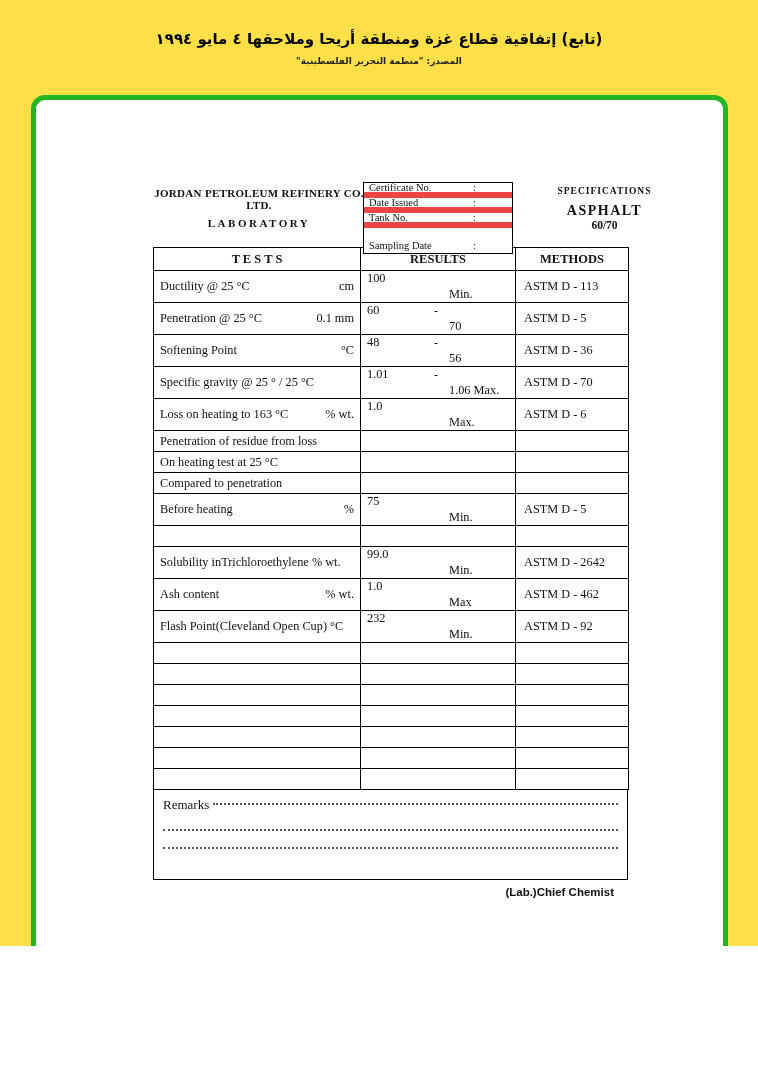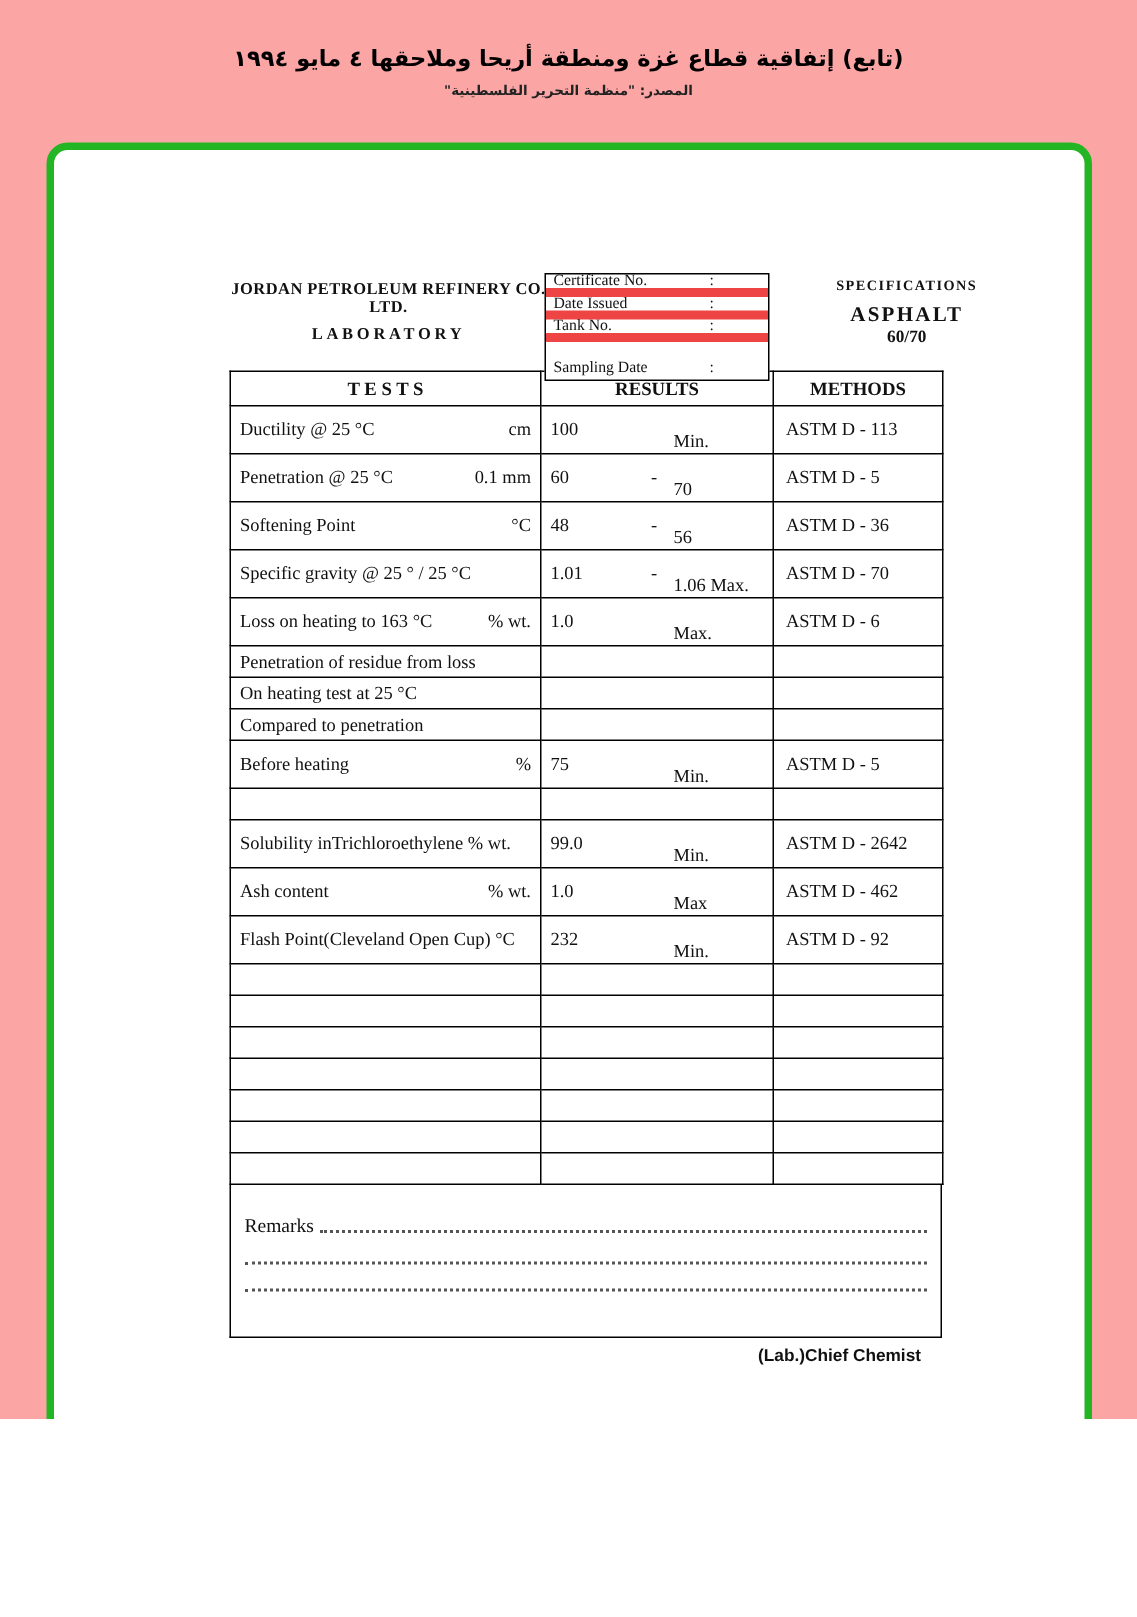--- a/index.html
+++ b/index.html
@@ -1,18 +1,18 @@
 <!DOCTYPE html>
 <html><head>
 <meta charset="utf-8">
 <style>
   * { margin:0; padding:0; box-sizing:border-box; }
   html,body { background:#ffffff; }
   .page {
-    position:relative; width:758px; height:946px; background:#fca5a5;
+    position:relative; width:758px; height:946px; background:#fde047;
     font-family:"Liberation Serif", serif; color:#111; overflow:hidden;
   }
   .arabic-title {
     position:absolute; top:30px; left:0; right:0; text-align:center;
     direction:rtl; font-family:"DejaVu Sans", sans-serif;
     font-weight:bold; font-size:15px; color:#000;
   }
   .arabic-source {
     position:absolute; top:56px; left:0; right:0; text-align:center;
     direction:rtl; font-family:"DejaVu Sans", sans-serif;
@@ -50,30 +50,30 @@
   table.tests { border-collapse:collapse; width:475px; table-layout:fixed; }
   table.tests th, table.tests td { border:1.5px solid #000; overflow:hidden; }
   .col-test { width:207px; }
   .col-res  { width:155px; }
   .col-meth { width:113px; }
   table.tests th { height:23px; font-size:12.5px; font-weight:bold; text-align:center; }
   table.tests td { height:21px; font-size:12.3px; vertical-align:middle; }
   .flexrow { display:flex; justify-content:space-between; align-items:flex-start; padding:0 6px; }
   .tname { white-space:nowrap; }
   .tunit { white-space:nowrap; padding-left:4px; }
-  .resrow { display:flex; align-items:center; padding:0 0 0 6px; }
+  .resrow { display:flex; align-items:flex-start; padding:0 0 0 6px; }
   .r1 { width:56px; white-space:nowrap; }
   .rsep { width:26px; text-align:center; }
   .r2 { flex:1; white-space:nowrap;margin-top:16px; }
   .mcell { padding-left:8px; white-space:nowrap; }
   .remarks {
     width:475px; border:1.5px solid #000; border-top:none;
     padding:7px 9px 27px 9px; background:#fff;
   }
-  .remarks-line1 { display:flex; align-items:flex-end;margin-top:12px; }
+  .remarks-line1 { display:flex; align-items:center; }
   .remarks-label { font-size:13px; white-space:nowrap; padding-right:4px; }
   .dotline { flex:1; border-bottom:2px dotted #555; height:1px; margin-bottom:3px; }
   .dotline.full { margin-top:16px; }
   .signature {
     width:475px; text-align:right; padding-right:14px; margin-top:6px;
     font-family:"Liberation Sans", sans-serif; font-weight:bold; font-size:11.5px;
   }
   .page-number {
     position:absolute; top:1040px; left:0; right:0; text-align:center;
     font-family:"DejaVu Sans", sans-serif; font-weight:bold; font-size:14px;text-decoration:underline;

